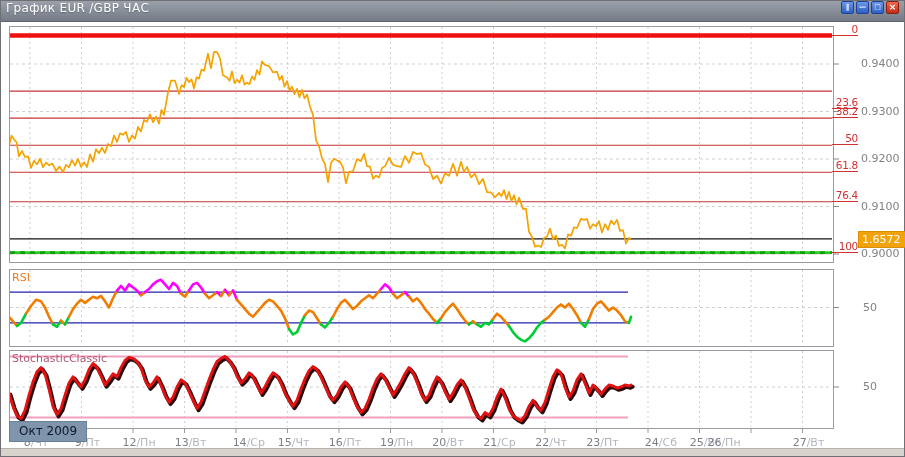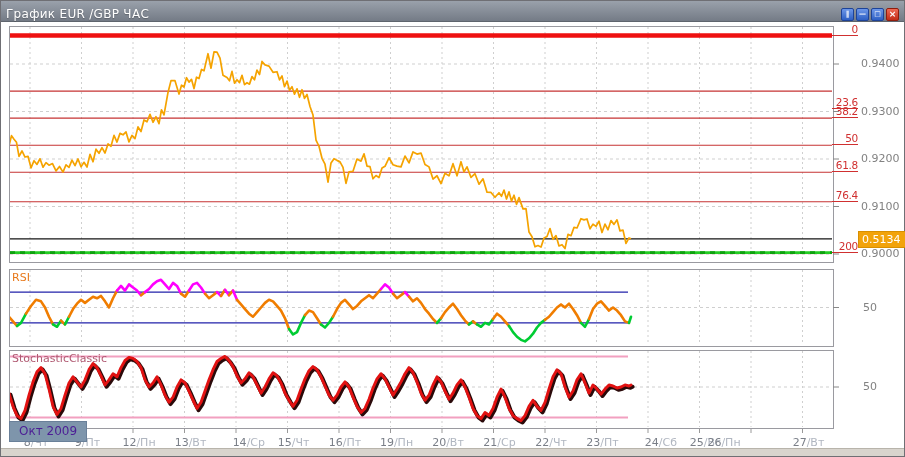--- a/index.html
+++ b/index.html
@@ -1,36 +1,36 @@
 <!DOCTYPE html>
 <html><head>
 <meta charset="utf-8">
 <style>
   html,body{margin:0;padding:0;}
   body{width:905px;height:457px;overflow:hidden;background:#e8e4dc;font-family:"DejaVu Sans",sans-serif;}
   .window{position:absolute;left:0;top:0;width:903px;height:455px;border:1px solid #6f6f74;background:#fff;}
   .titlebar{position:absolute;left:0;top:0;right:0;height:21px;background:linear-gradient(#9aa1ab,#747b86);
-            display:flex;align-items:flex-end;padding:0 5px;box-sizing:border-box;border-bottom:1px solid #5f656e;}
+            display:flex;align-items:flex-start;padding:0 5px;box-sizing:border-box;border-bottom:1px solid #5f656e;}
   .title{color:#fff;font-size:12px;letter-spacing:.3px;text-shadow:0 1px 1px rgba(0,0,0,.25);}
   .winbtns{margin-left:auto;display:flex;gap:2px;}
   .wb{width:13px;height:13px;font-size:7px;line-height:11px;text-align:center;color:#fff;
       background:linear-gradient(#6d97e8,#2d5fc4);border:1px solid #1d4398;border-radius:2px;box-sizing:border-box;cursor:default;font-weight:bold;}
   .wb.close{background:linear-gradient(#ee6a55,#c22c17);border-color:#8f1d0d;font-size:9px;line-height:10px;}
   .content{position:absolute;left:0;top:21px;right:0;bottom:0;background:#fff;}
   #chart-svg{position:absolute;left:0;top:0;}
   .lbl{position:absolute;white-space:nowrap;}
   .ind-label{font-size:11px;}
   .fib-lbl{font-size:10.5px;color:#d03030;text-align:right;width:26px;border-bottom:1px solid #d03030;letter-spacing:-.3px;}
   .plabel{font-size:11px;color:#828282;}
   .lvl50{font-size:11px;color:#828282;}
   .pcurrent{font-size:11px;color:#fff;background:#f2a30b;padding:1px 4px 1px 3px;border:1px solid #d88f00;}
   .date-lbl{font-size:11px;width:46px;text-align:center;}
   .date-lbl b{font-weight:normal;color:#7a7f88;}
   .date-lbl i{font-style:normal;color:#b0b6c0;}
-  .month-tag{font-size:12px;color:#4c1d95;background:#7e95ab;padding:2px 9px 3px 9px;border:1px solid #6a8099;}
+  .month-tag{font-size:12px;color:#0f172a;background:#7e95ab;padding:2px 9px 3px 9px;border:1px solid #6a8099;}
   .bottombar{position:absolute;left:0;right:0;bottom:0;height:7px;background:#d8d4cd;border-top:1px solid #b8b4ab;}
 </style>
 </head>
 <body>
 
 <div class="window">
   <div class="titlebar">
     <span class="title">График EUR /GBP  ЧАС</span>
     <div class="winbtns">
       <span class="wb">‖</span>
@@ -195,30 +195,30 @@
     <span class="lbl ind-label" style="left: 11px; top: 249px; color: rgb(232, 121, 26);">RSI</span>
     <span class="lbl ind-label" style="left: 11px; top: 330px; color: rgb(176, 90, 114);">StochasticClassic</span>
 
     <div id="fib-labels">
         <span class="lbl fib-lbl" style="left: 831px; top: 0.5px;">0</span>
         <span class="lbl fib-lbl" style="left: 831px; top: 56.075px; margin-top: 18px;">23.6</span>
         <span class="lbl fib-lbl" style="left: 831px; top: 83.15px;">38.2</span>
         <span class="lbl fib-lbl" style="left: 831px; top: 110.225px;">50</span>
         <span class="lbl fib-lbl" style="left: 831px; top: 137.3px;">61.8</span>
         <span class="lbl fib-lbl" style="left: 831px; top: 166.75px;">76.4</span>
-        <span class="lbl fib-lbl" style="left: 831px; top: 217.575px;">200</span>
+        <span class="lbl fib-lbl" style="left: 831px; top: 217.575px;">100</span>
       </div>
     <div id="price-labels">
         <span class="lbl plabel" style="left: 860px; top: 35px;">0.9400</span>
         <span class="lbl plabel" style="left: 860px; top: 82.5px;">0.9300</span>
         <span class="lbl plabel" style="left: 860px; top: 130px;">0.9200</span>
         <span class="lbl plabel" style="left: 860px; top: 177.5px;">0.9100</span>
         <span class="lbl plabel" style="left: 860px; top: 225px;">0.9000</span>
       </div>
-    <span class="lbl pcurrent" id="cur-tag" style="left: 857px; top: 208.8px; background: rgb(242, 163, 11);">0.5134</span>
+    <span class="lbl pcurrent" id="cur-tag" style="left: 857px; top: 208.8px; background: rgb(242, 163, 11);">1.6572</span>
     <span class="lbl lvl50" id="rsi-50" style="left: 862px; top: 278.5px;">50</span>
     <span class="lbl lvl50" id="stoch-50" style="left: 862px; top: 358px;">50</span>
 
     <div id="date-axis">
         <span class="lbl date-lbl" style="left: 12px; top: 414px;"><b>8</b><i>/Чт</i></span>
         <span class="lbl date-lbl" style="left: 63.5px; top: 414px;"><b>9</b><i>/Пт</i></span>
         <span class="lbl date-lbl" style="left: 115px; top: 414px;"><b>12</b><i>/Пн</i></span>
         <span class="lbl date-lbl" style="left: 166.5px; top: 414px;"><b>13</b><i>/Вт</i></span>
         <span class="lbl date-lbl" style="left: 218px; top: 414px; text-align: right;"><b>14</b><i>/Ср</i></span>
         <span class="lbl date-lbl" style="left: 269.5px; top: 414px;"><b>15</b><i>/Чт</i></span>

